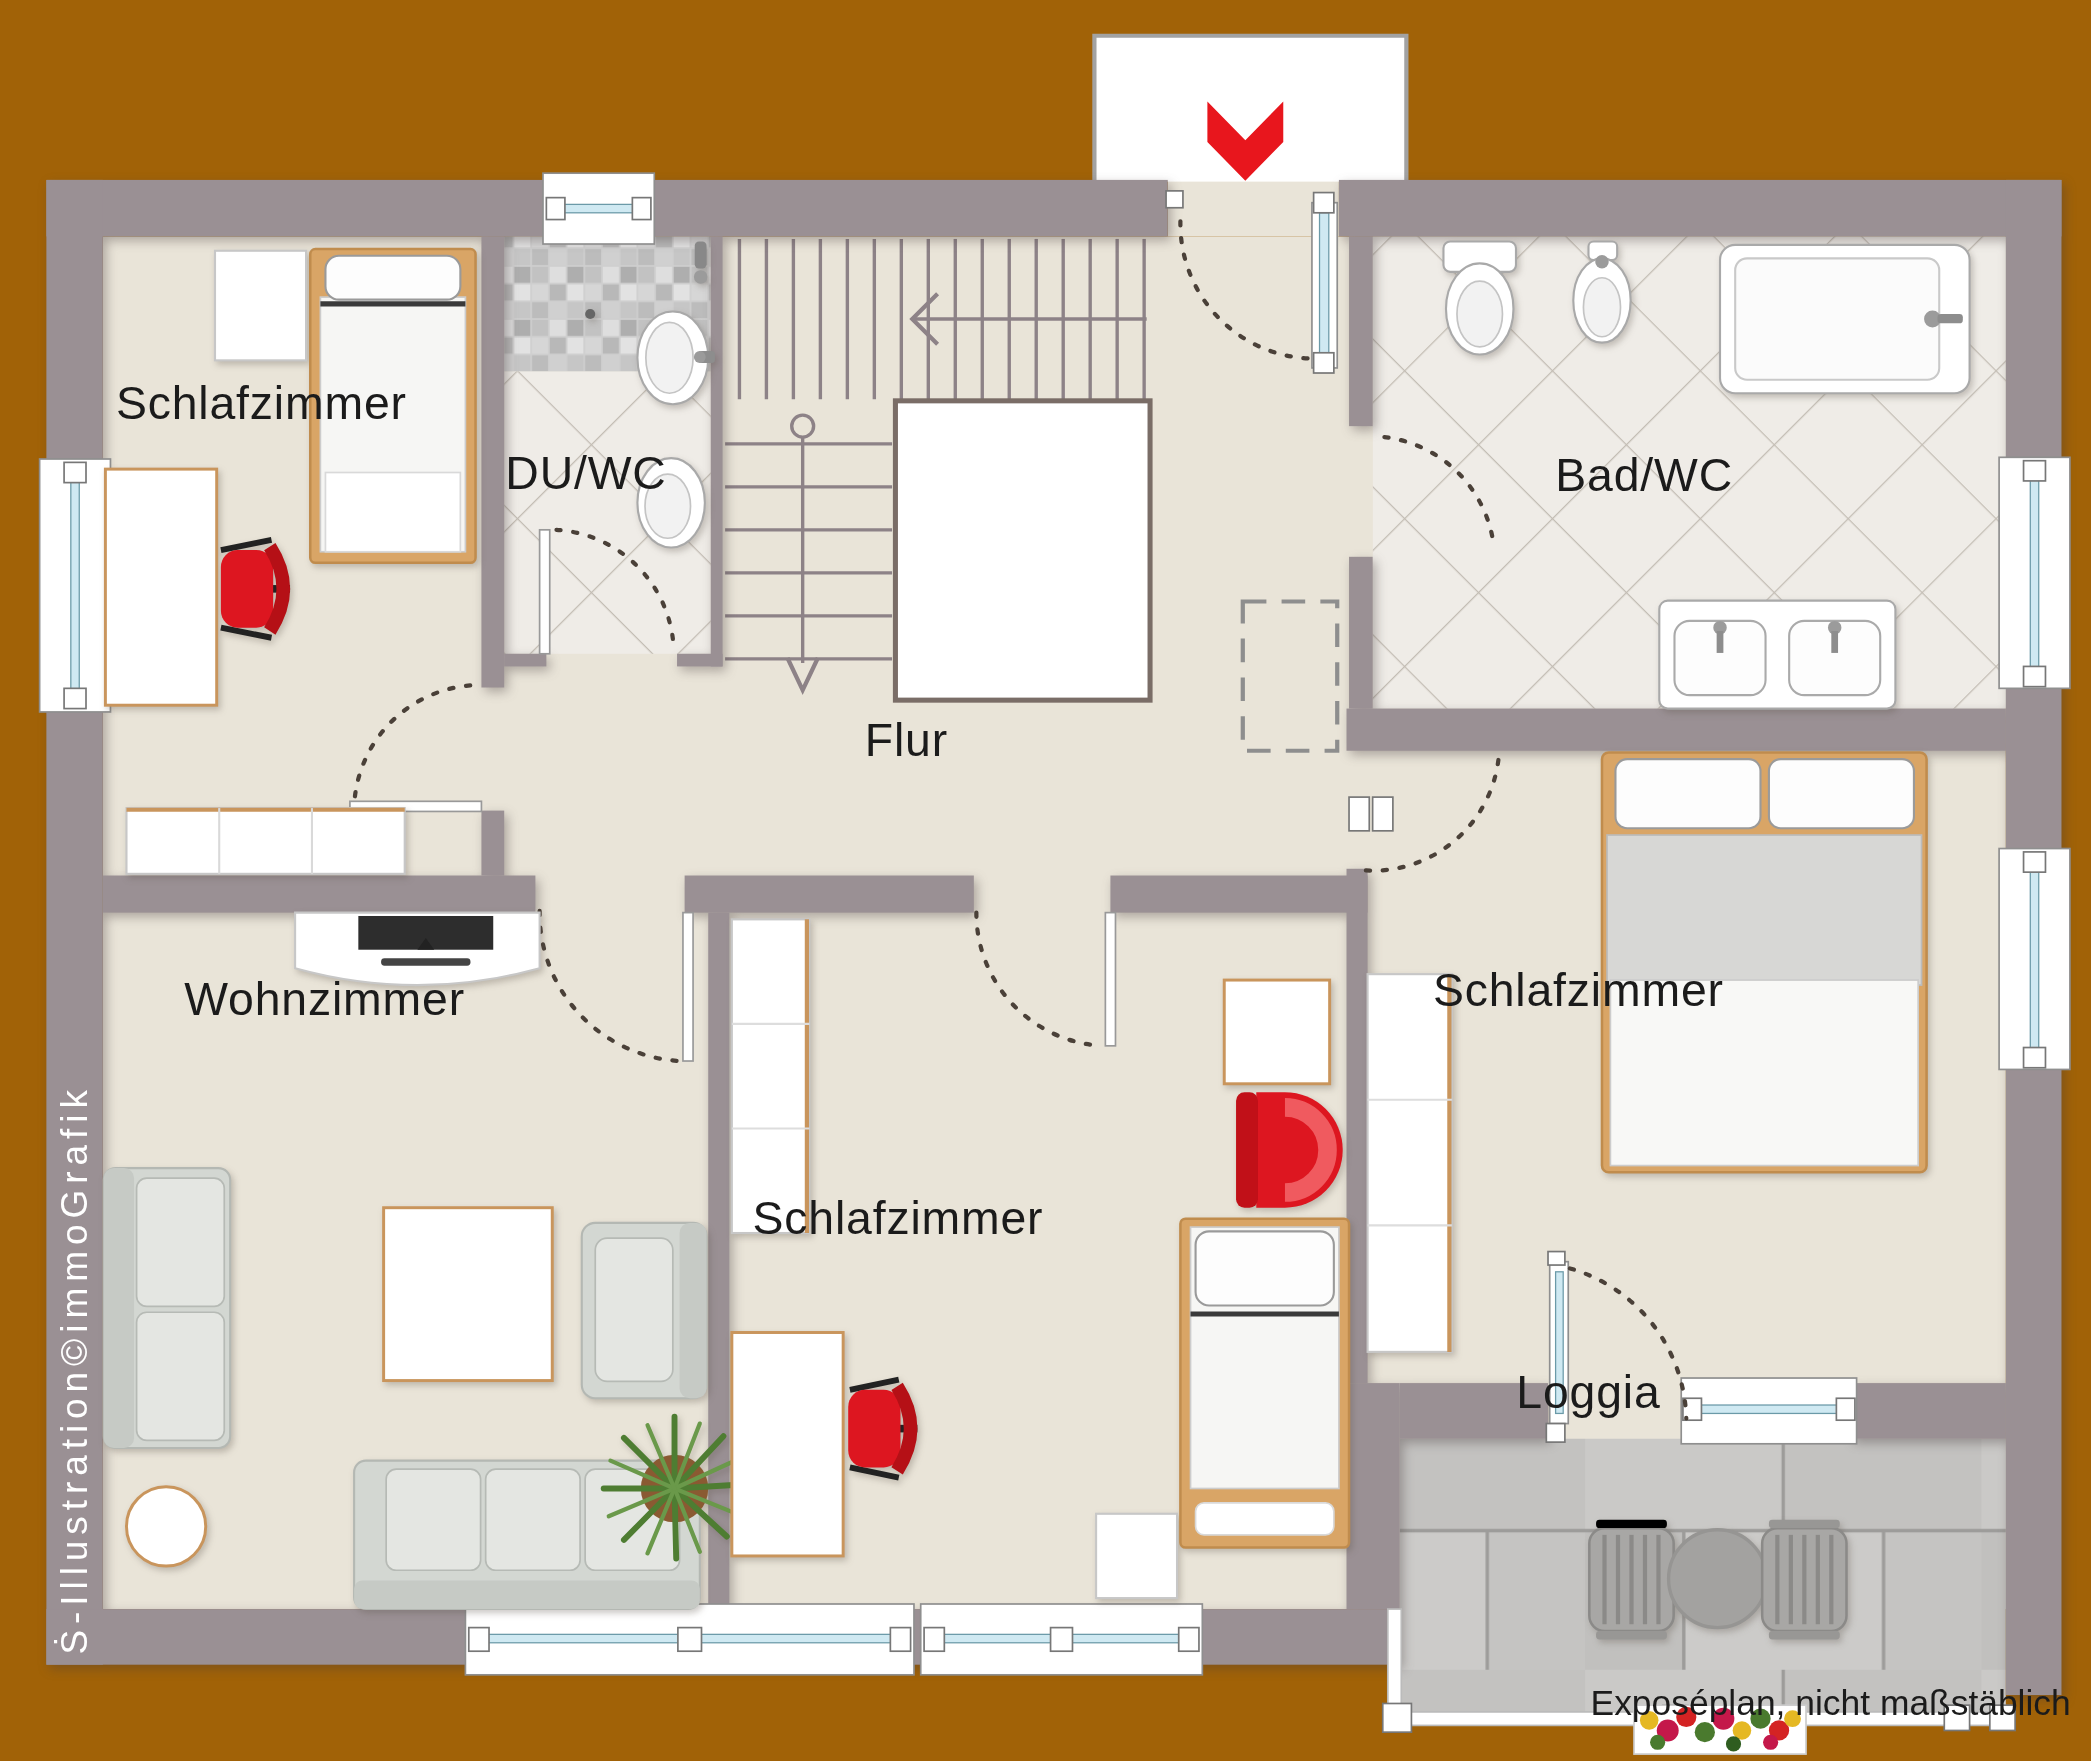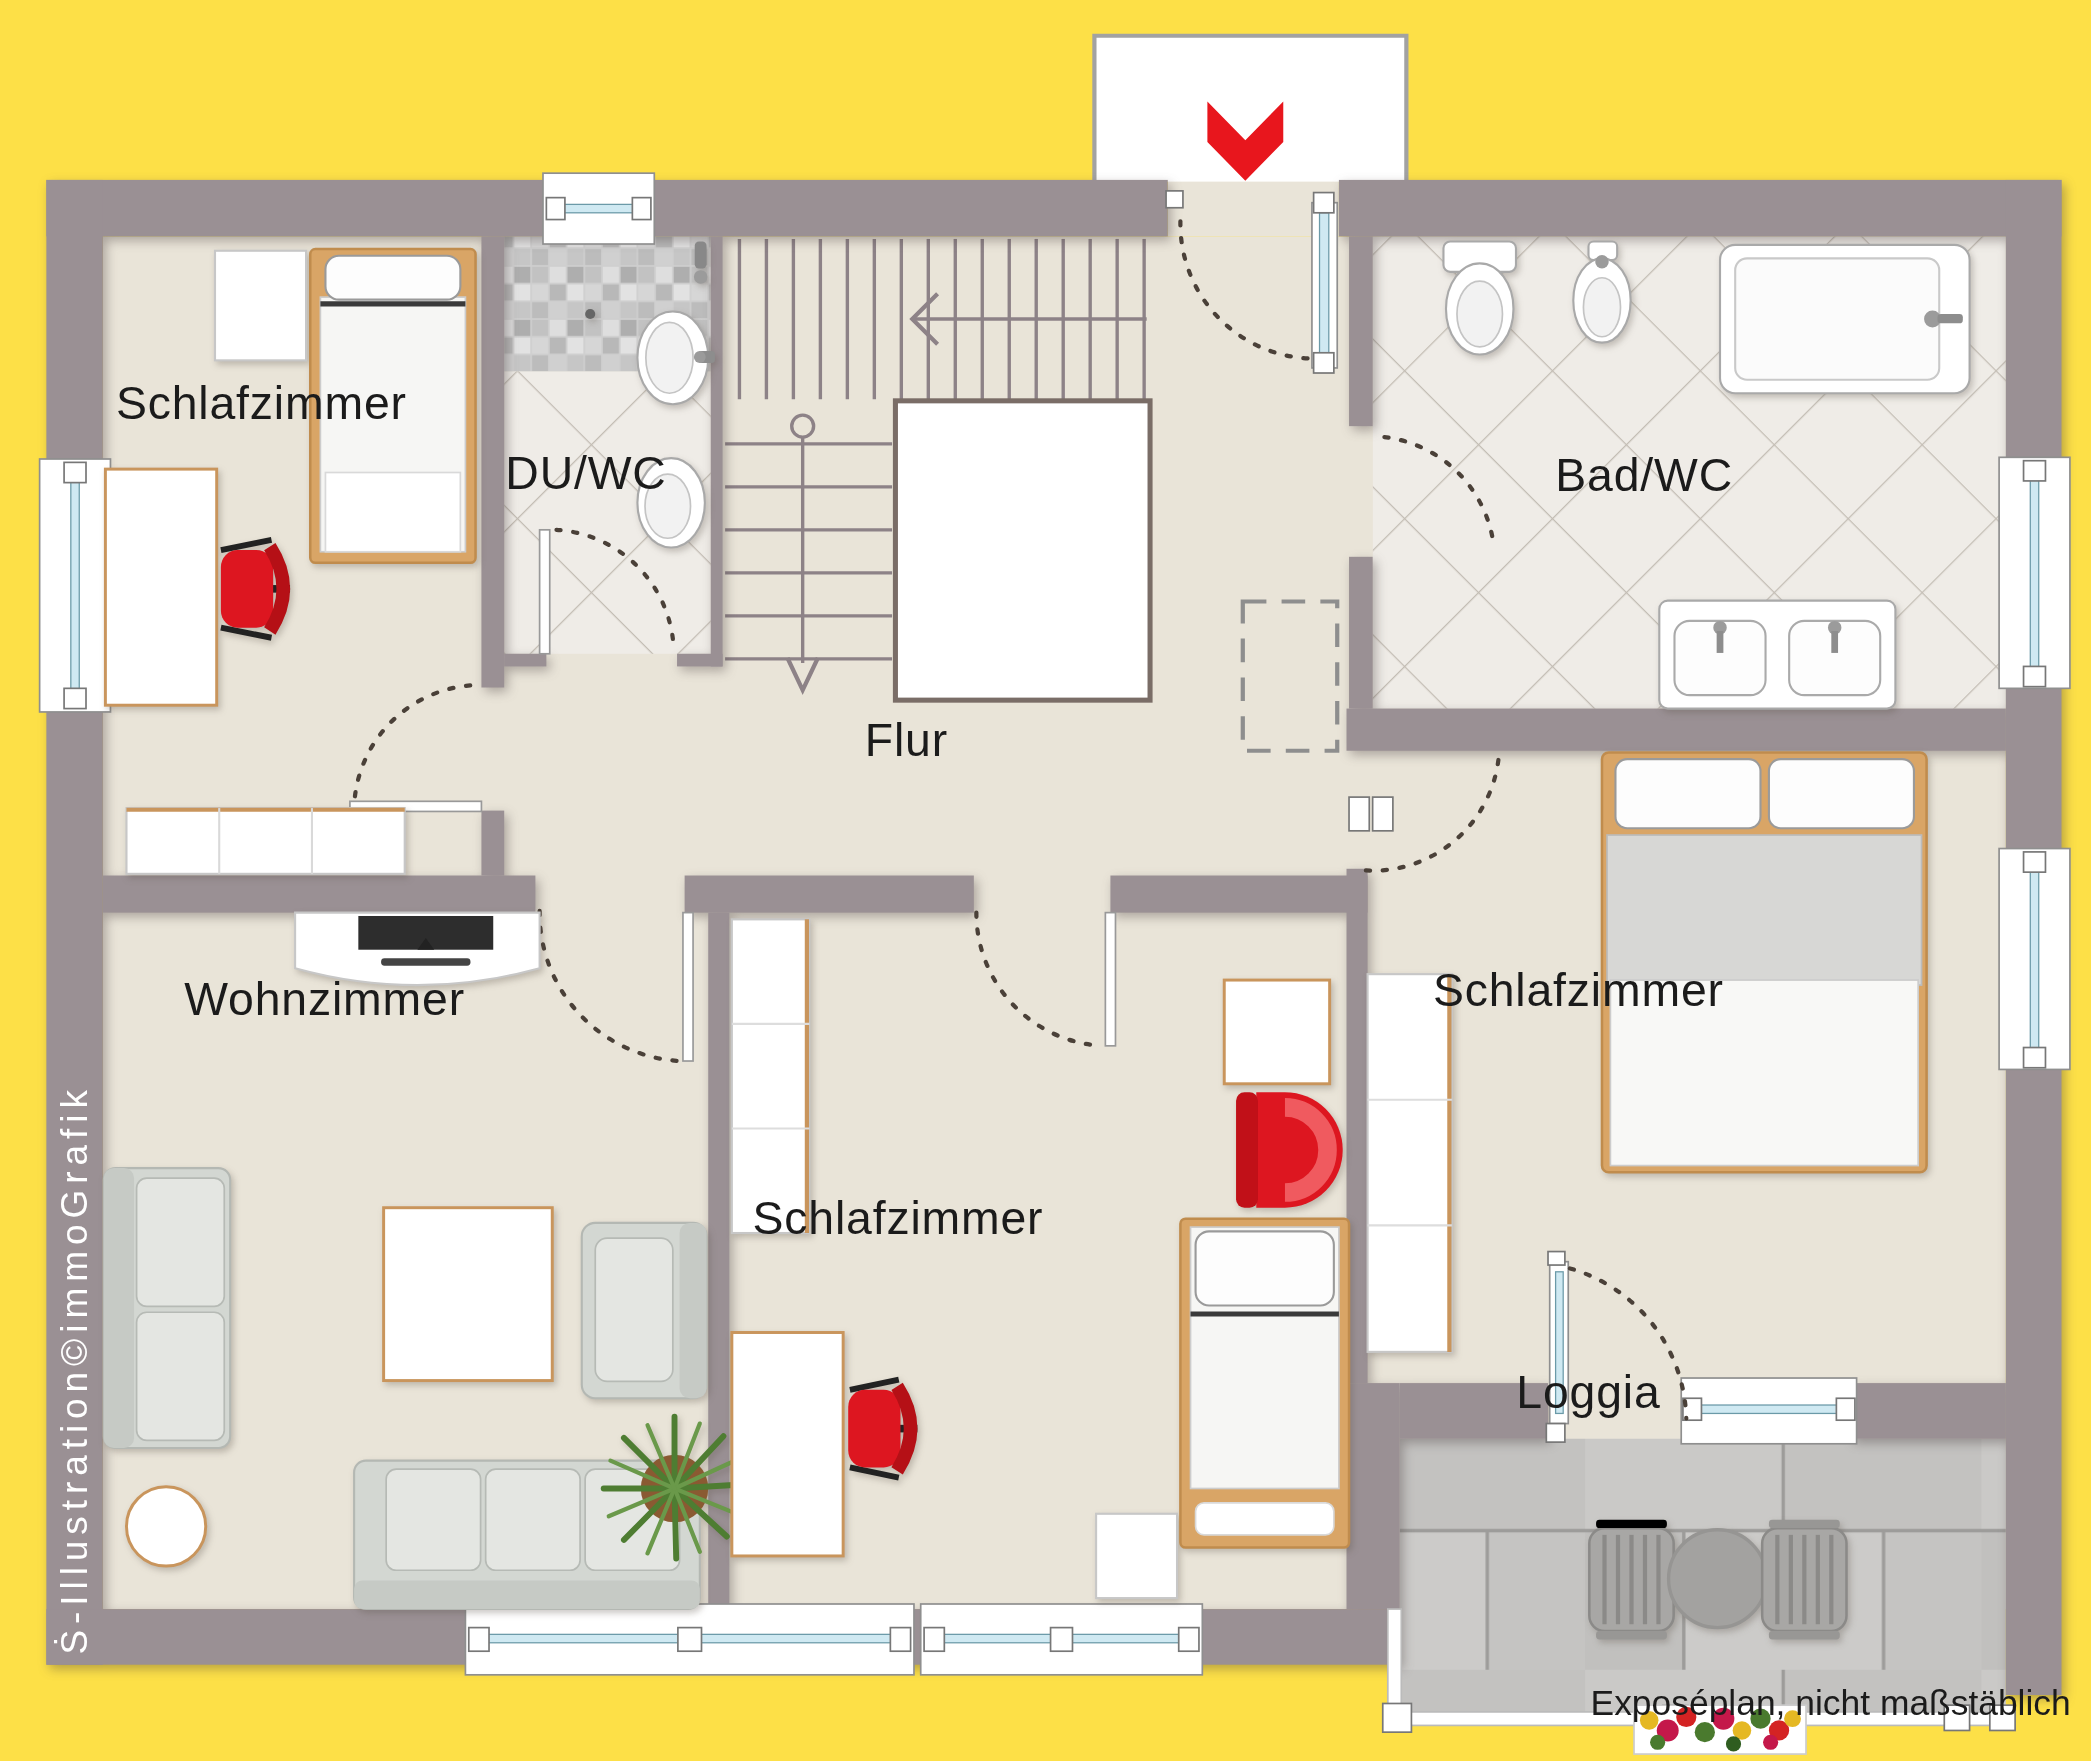--- a/index.html
+++ b/index.html
@@ -1,16 +1,16 @@
 <!DOCTYPE html>
 <html style="font-size:13.5px"><head>
 <meta charset="utf-8">
 <style>
   html,body{margin:0;padding:0;background:#ffffff;}
-  .stage{position:relative;width:2091px;height:1762px;background:#fde047;overflow:hidden;
+  .stage{position:relative;width:2091px;height:1762px;background:#a16207;overflow:hidden;
          font-family:"Liberation Sans",sans-serif;}
   svg{position:absolute;left:0;top:0;}
   .room-label{fill:#1b1b1b;font-size:55px;letter-spacing:1px;font-weight:500;text-anchor:middle;}
   .small-label{fill:#1b1b1b;font-size:42px;text-anchor:end;font-weight:500;}
   .watermark{fill:#ffffff;font-size:44px;letter-spacing:7px;}
   .wallshadow{filter:drop-shadow(4px 5px 6px rgba(70,60,60,.38));}
   .furnshadow{filter:drop-shadow(3px 4px 4px rgba(90,80,70,.30));}
   .arc{fill:none;stroke:#4a4038;stroke-width:5;stroke-dasharray:5 15;stroke-linecap:round;}
   .tread{stroke:#8d8287;stroke-width:4;}
   .openarrow{fill:none;stroke:#8d8287;stroke-width:5;stroke-linejoin:miter;}

